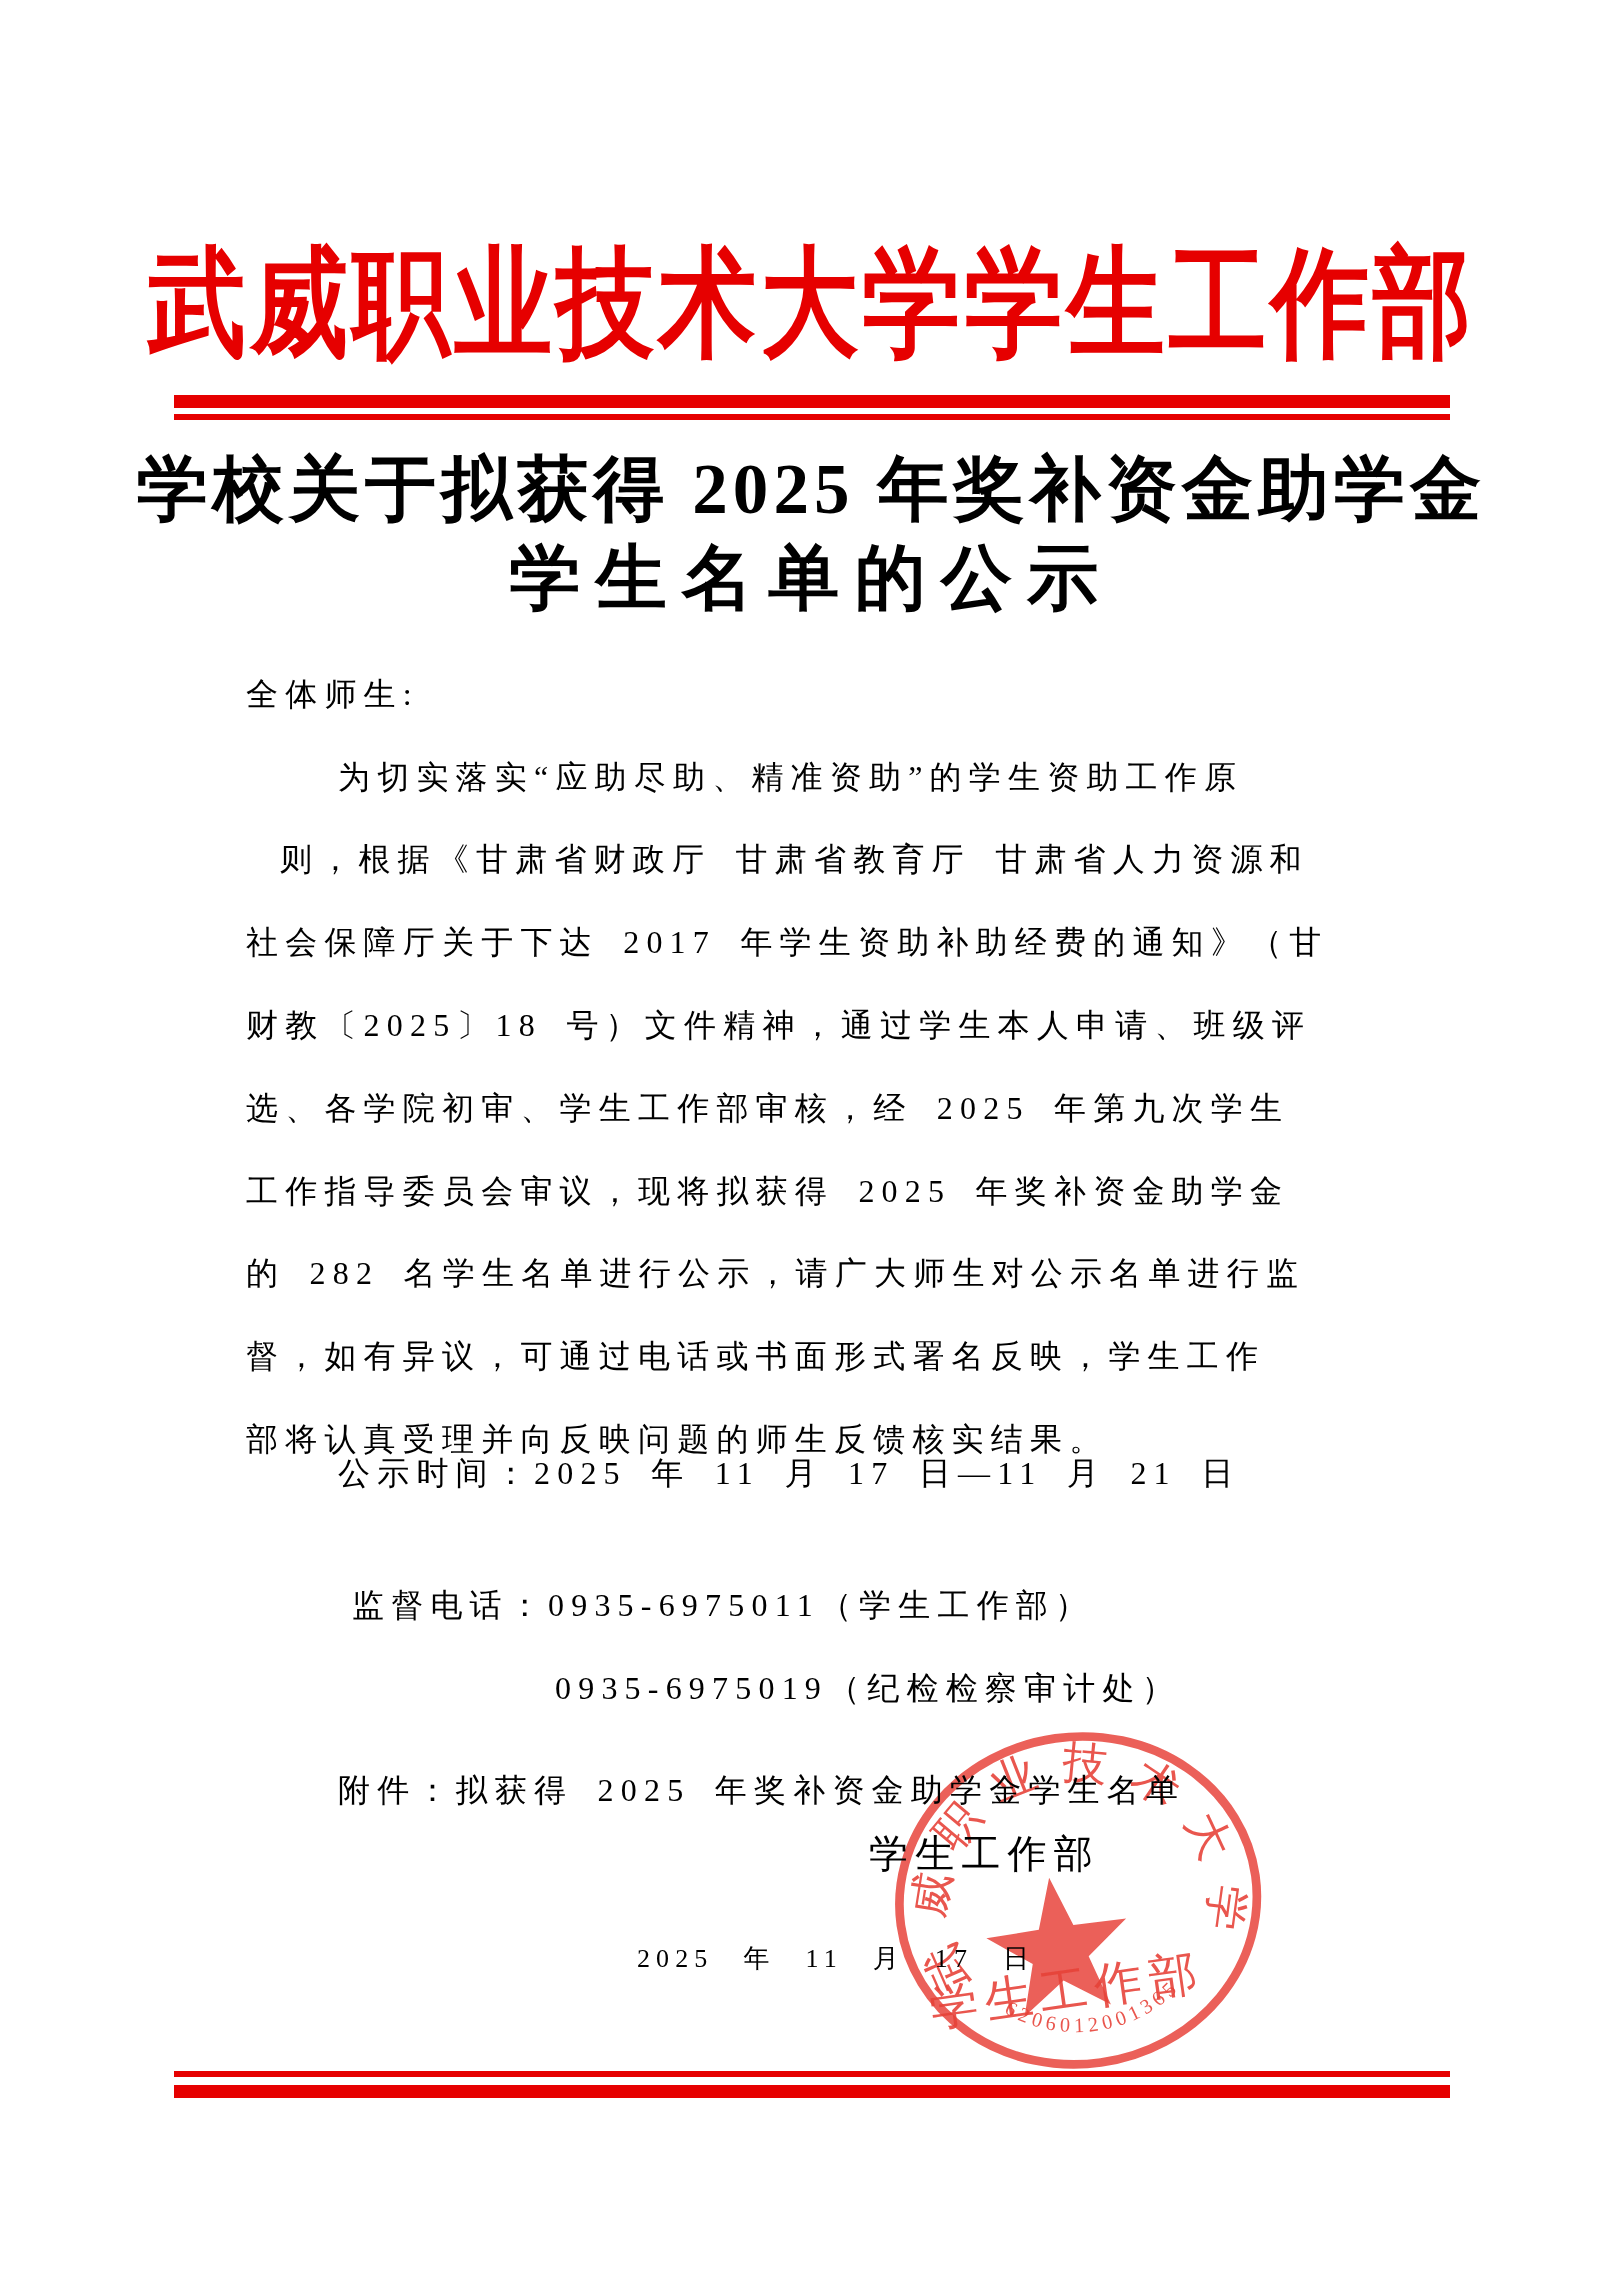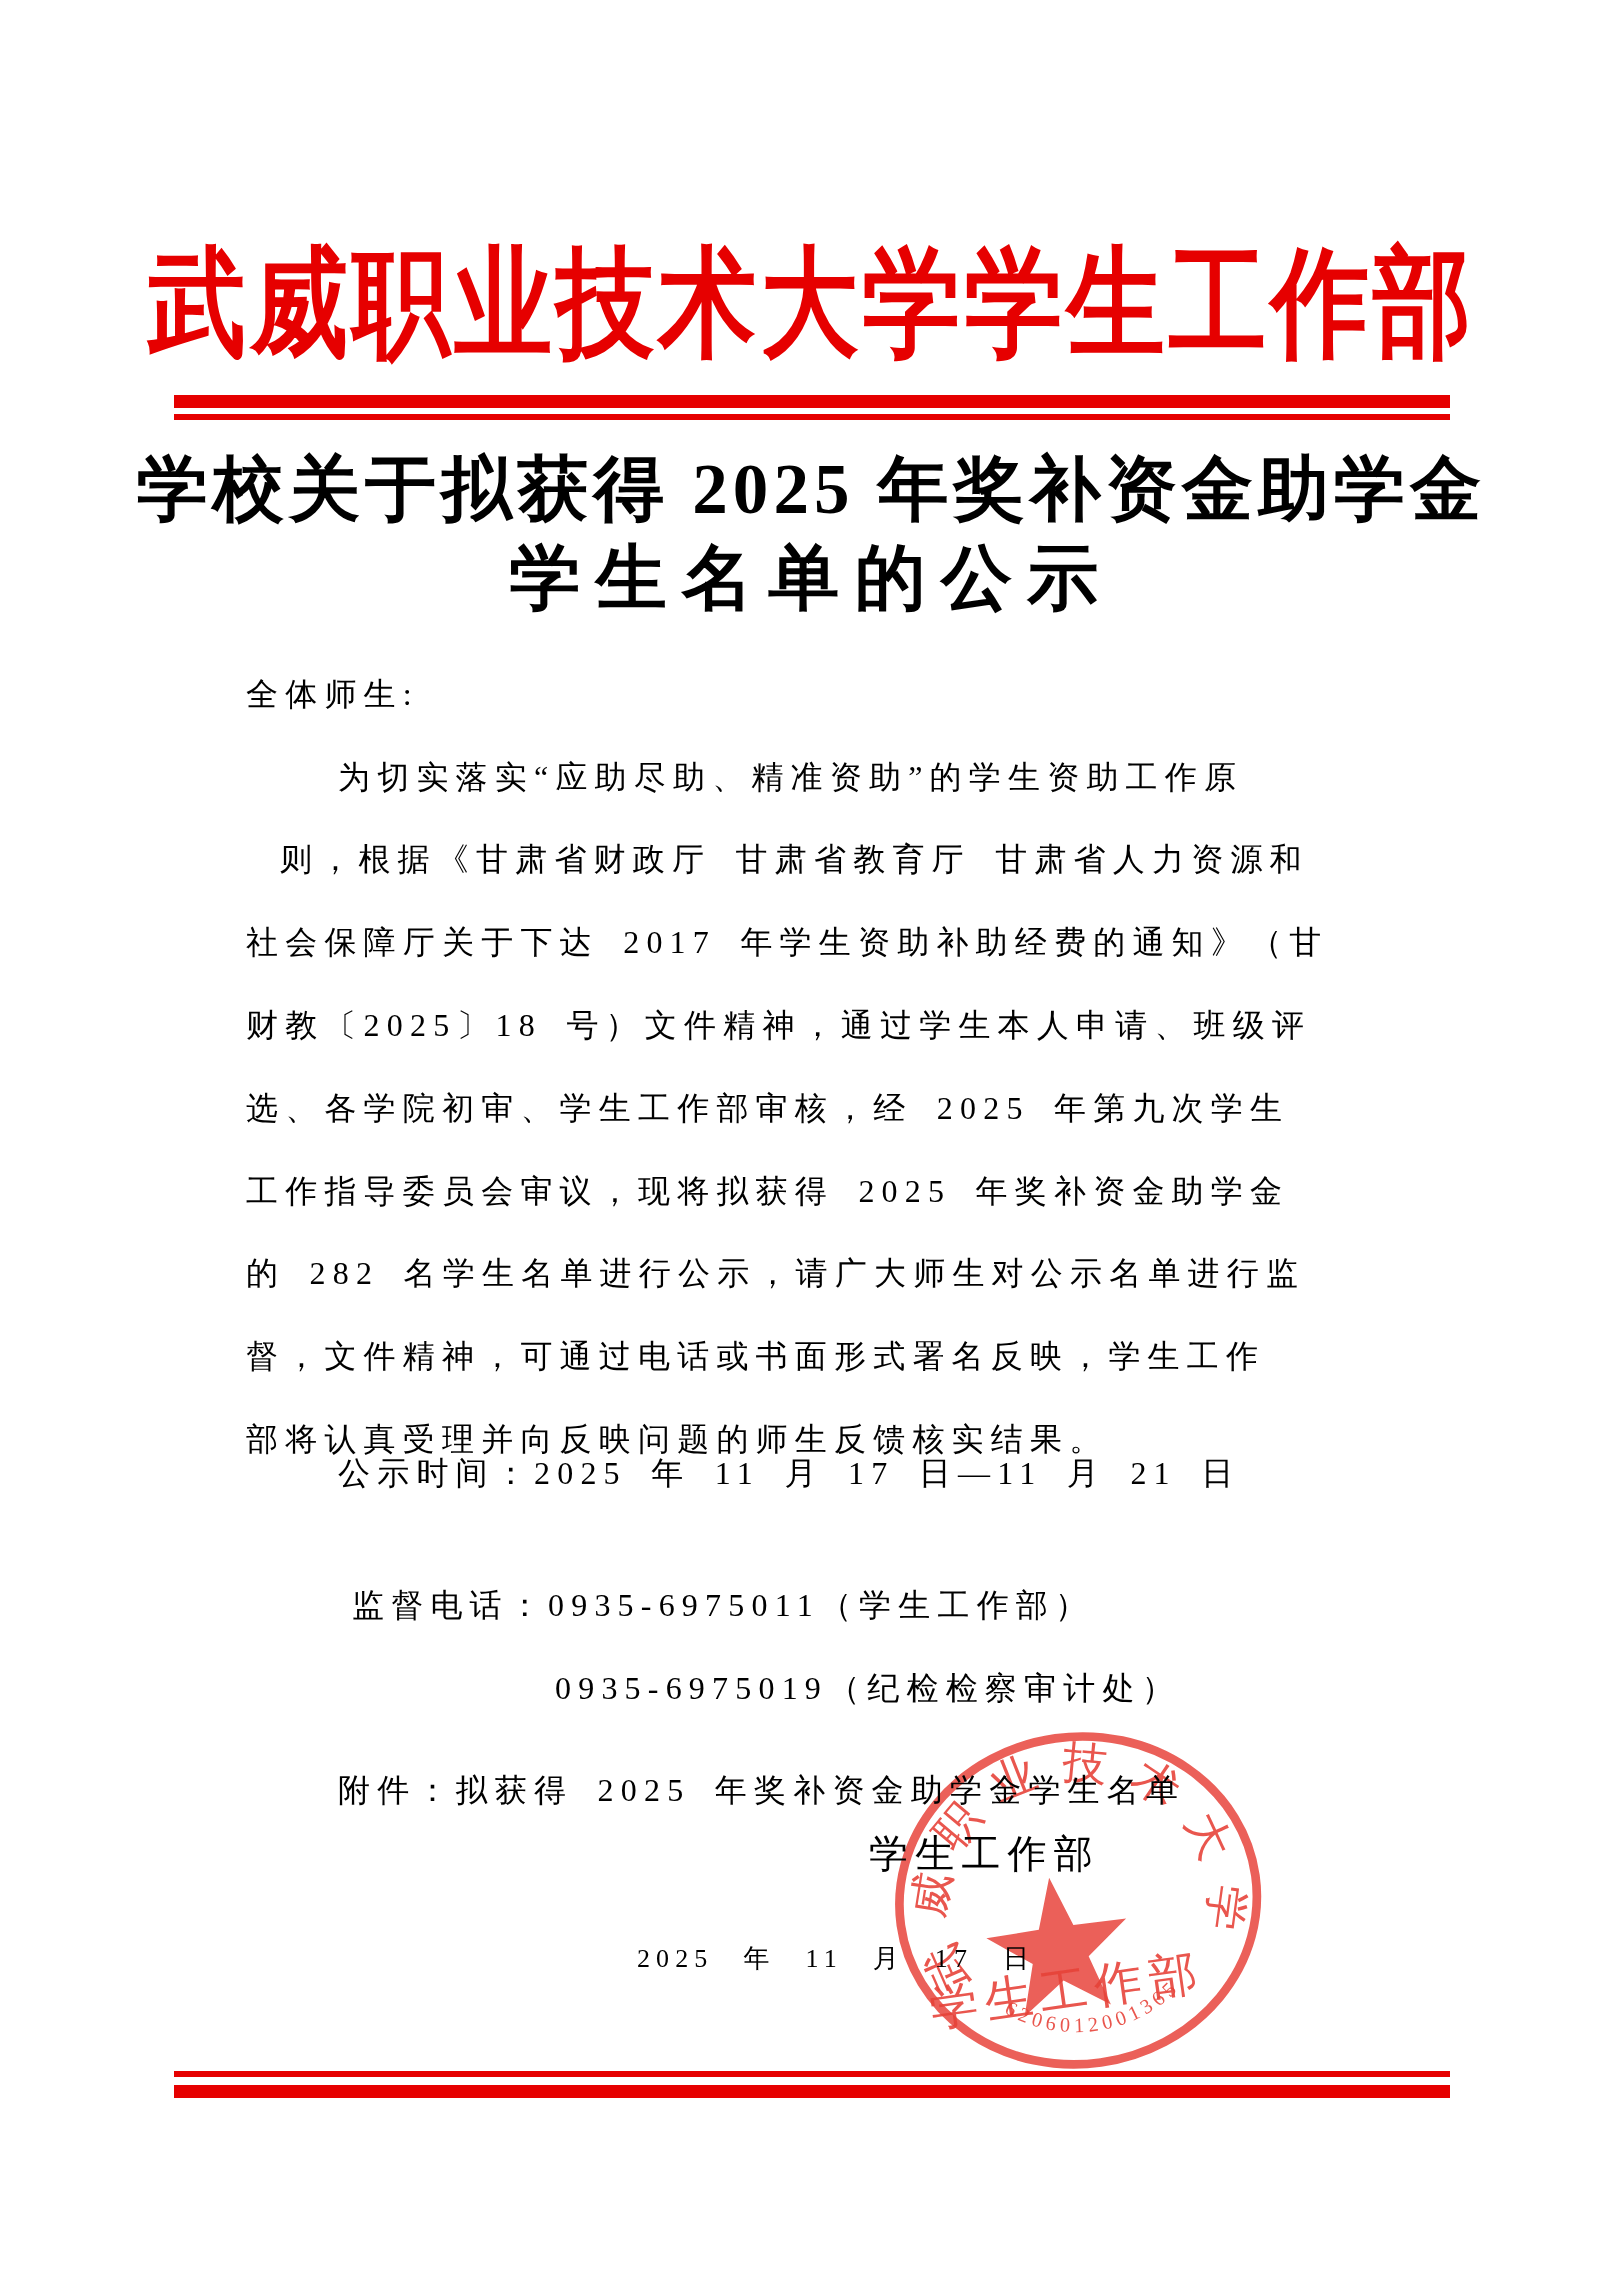--- a/index.html
+++ b/index.html
@@ -51,21 +51,21 @@
 <div class="abs doc-title l2">学生名单的公示</div>
 
 <div class="abs bodyline" style="left:246px;top:669px;">全体师生:</div>
 <div class="abs bodyline" style="left:338px;top:752px;">为切实落实“应助尽助、精准资助”的学生资助工作原</div>
 <div class="abs bodyline" style="left:250px;top:834px;margin-left:30px;">则，根据《甘肃省财政厅 甘肃省教育厅 甘肃省人力资源和</div>
 <div class="abs bodyline" style="left:246px;top:917px;">社会保障厅关于下达 2017 年学生资助补助经费的通知》（甘</div>
 <div class="abs bodyline" style="left:246px;top:1000px;">财教〔2025〕18 号）文件精神，通过学生本人申请、班级评</div>
 <div class="abs bodyline" style="left:246px;top:1083px;">选、各学院初审、学生工作部审核，经 2025 年第九次学生</div>
 <div class="abs bodyline" style="left:246px;top:1166px;">工作指导委员会审议，现将拟获得 2025 年奖补资金助学金</div>
 <div class="abs bodyline" style="left:246px;top:1248px;">的 282 名学生名单进行公示，请广大师生对公示名单进行监</div>
-<div class="abs bodyline" style="left:246px;top:1331px;">督，文件精神，可通过电话或书面形式署名反映，学生工作</div>
+<div class="abs bodyline" style="left:246px;top:1331px;">督，如有异议，可通过电话或书面形式署名反映，学生工作</div>
 <div class="abs bodyline" style="left:246px;top:1414px;">部将认真受理并向反映问题的师生反馈核实结果。</div>
 
 <div class="abs bodyline" style="left:338px;top:1448px;">公示时间：2025 年 11 月 17 日—11 月 21 日</div>
 <div class="abs bodyline" style="left:352px;top:1580px;">监督电话：0935-6975011（学生工作部）</div>
 <div class="abs bodyline" style="left:555px;top:1663px;">0935-6975019（纪检检察审计处）</div>
 <div class="abs bodyline" style="left:338px;top:1745px;margin-top:20px;">附件：拟获得 2025 年奖补资金助学金学生名单</div>
 
 <div class="abs signer-line" style="left:869px;top:1828px;">学生工作部</div>
 <div class="abs date-line" style="left:637px;top:1933px;">2025 年 11 月 17 日</div>
 

